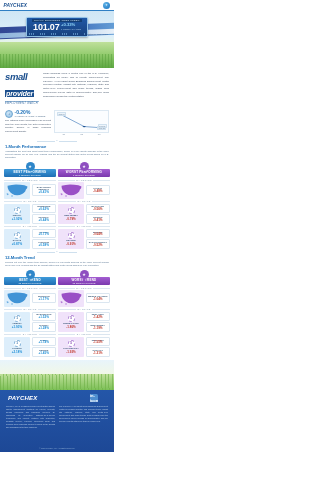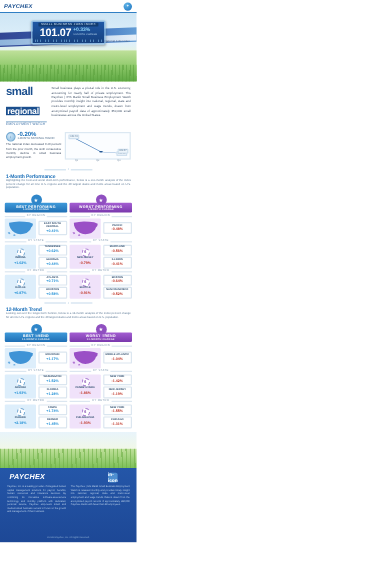--- a/index.html
+++ b/index.html
@@ -82,21 +82,21 @@
   }
   .hero-cap {
     position:absolute; right:6px; top:22px;
     font-size:2.4px; color:#46638c;
   }
 
   
   .intro {
     display:flex; gap:4px; padding:4px 5px 3px 5px; background:#fff;
   }
-  .sb-logo { width:34px; flex:none; padding-top:1px; }
+  .sb-logo { width:34px; flex:none; padding-top:1px;font-style:italic; }
   .sb-l1 { font-size:9.5px; font-weight:bold; color:#1b4f8e; line-height:.9; letter-spacing:-.4px; }
   .sb-l2 {
     font-size:7.2px; font-weight:bold; color:#ffffff; line-height:1;
     background:#1b4f8e; padding:0 1px; display:inline-block; letter-spacing:-.2px;
   }
   .sb-l3 { font-size:2.6px; color:#3a6ea5; letter-spacing:.3px; margin-top:.6px; }
   .sb-rule { height:.5px; background:#9cbcd8; margin-top:1px; }
   .intro-text { font-size:2.5px; line-height:1.5; color:#44546a; text-align:justify; }
 
   
@@ -267,21 +267,21 @@
         </div>
       </div>
       <div class="index-ticks"></div>
     </div>
     <div class="hero-cap">National Jobs Index</div>
   </div>
 
   <div class="intro">
     <div class="sb-logo">
       <div class="sb-l1">small</div>
-      <div class="sb-l2">regional</div>
+      <div class="sb-l2">provider</div>
       <div class="sb-rule"></div>
       <div class="sb-l3">EMPLOYMENT WATCH</div>
     </div>
     <div class="intro-text">Small business plays a pivotal role in the U.S. economy, accounting for nearly half of private employment. The Paychex | IHS Markit Small Business Employment Watch provides monthly insight into national, regional, state and metro-level employment and wage trends, drawn from anonymized payroll data of approximately 350,000 small businesses across the United States.</div>
   </div>
 
   <div class="natl">
     <div class="natl-left">
       <div class="natl-head">
         <div class="natl-icon">↓</div>

